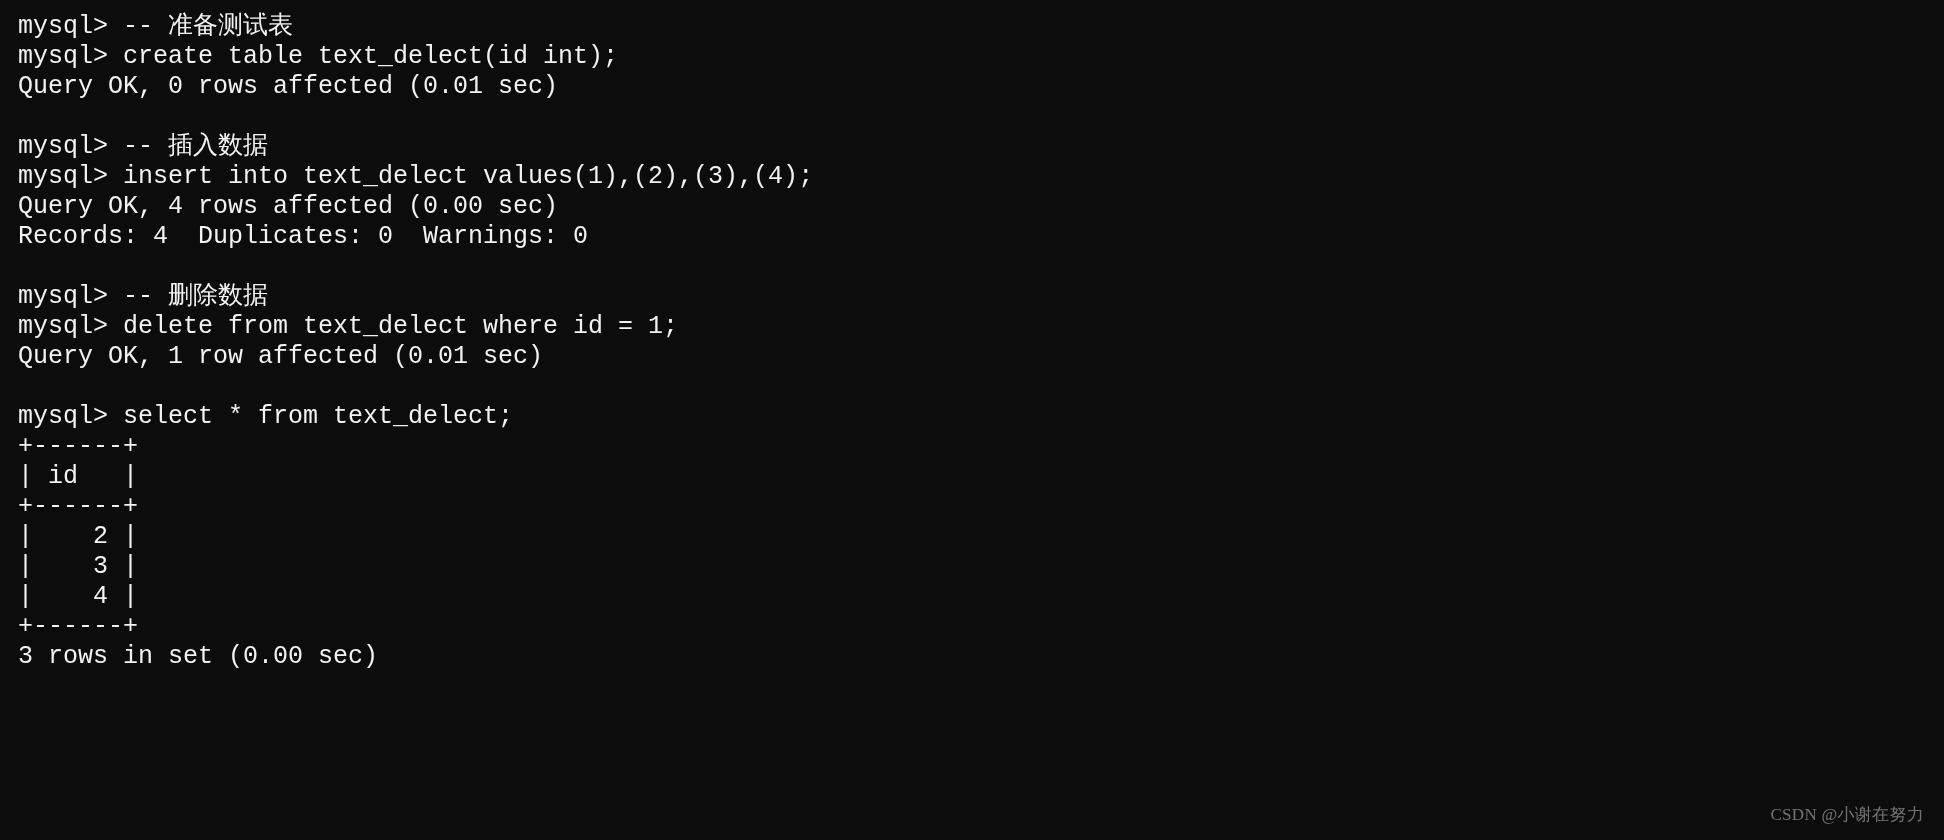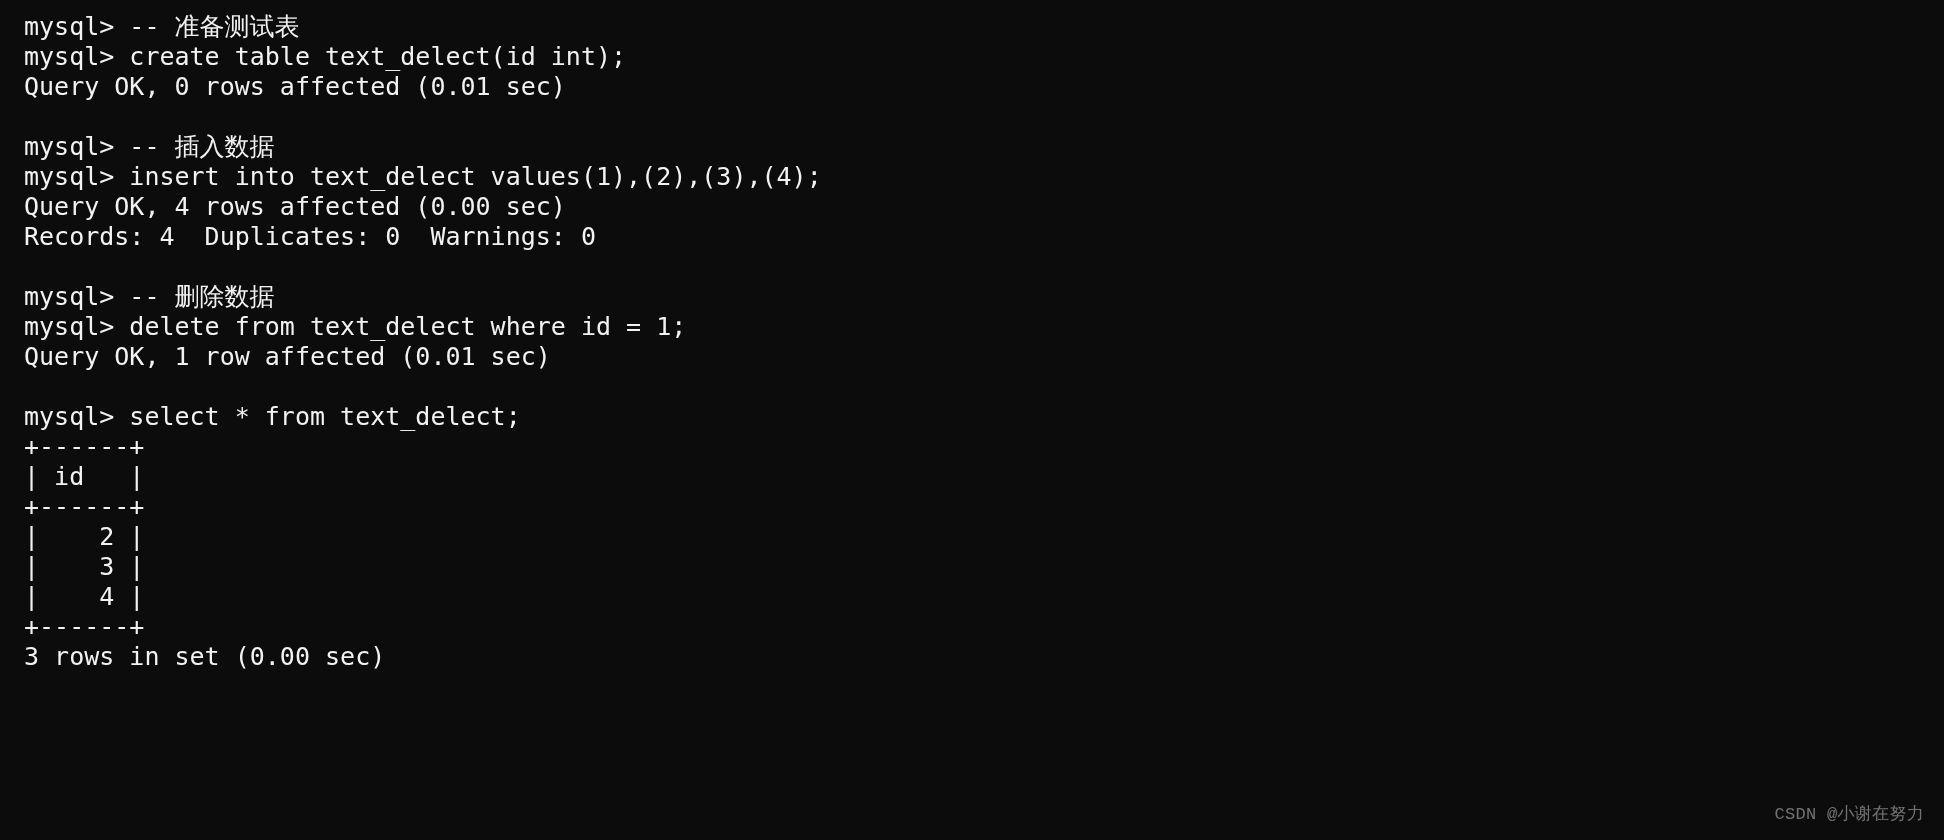--- a/index.html
+++ b/index.html
@@ -7,29 +7,30 @@
       width: 1944px;
       height: 840px;
       background: #0c0c0c;
       color: #f2f2f2;
       font-family: "Menlo", "Consolas", "DejaVu Sans Mono", "Courier New", monospace;
       font-size: 25px;
       line-height: 30px;
       overflow: hidden;
     }
     .terminal {
-      padding: 12px 24px;
+      padding: 12px 18px;
       white-space: pre;
+      font-family: Liberation Mono, monospace;
     }
     .watermark {
       position: absolute;
       right: 20px;
       bottom: 10px;
       color: rgba(255,255,255,0.42);
-      font-family: Liberation Mono, monospace;
+      font-family: Liberation Serif, serif;
       font-size: 17px;
       letter-spacing: 0.3px;
     }
   </style>
 </head>
 <body>
 
 <pre class="terminal" id="term">mysql&gt; -- 准备测试表
 mysql&gt; create table text_delect(id int);
 Query OK, 0 rows affected (0.01 sec)

